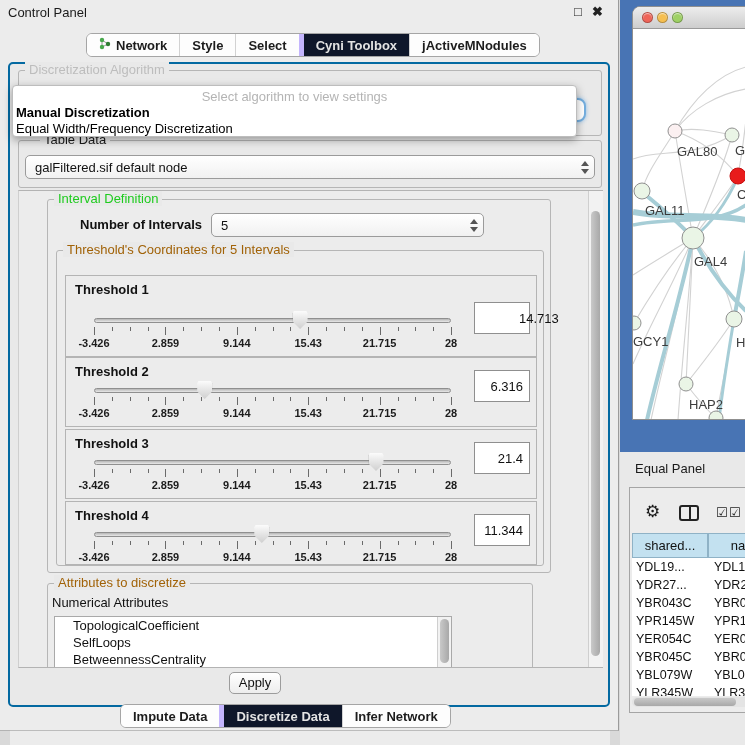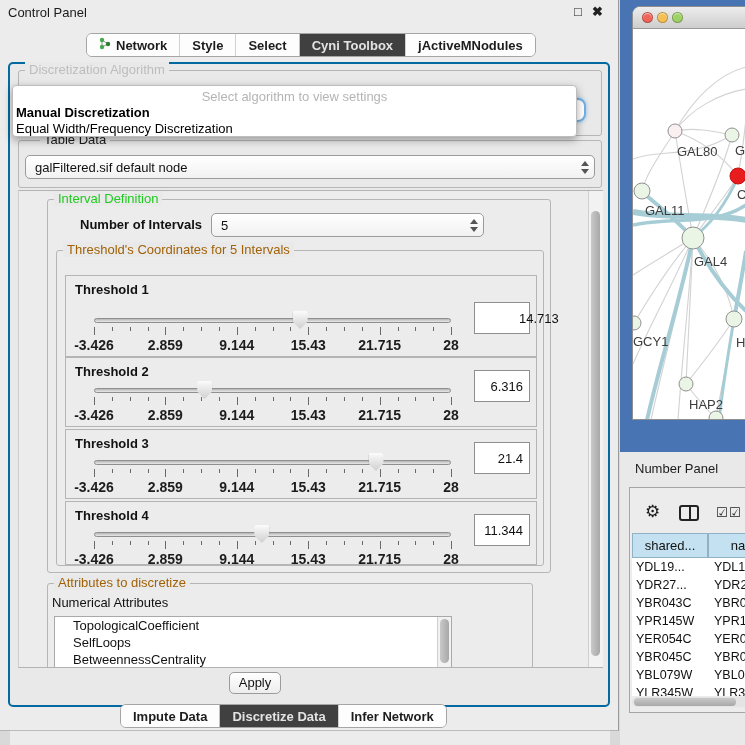--- a/index.html
+++ b/index.html
@@ -7,21 +7,21 @@
   #screen{position:relative;width:745px;height:745px;overflow:hidden;background:#d9d9d9;}
   .abs{position:absolute;}
   
   #cp-window{left:0;top:0;width:619px;height:731px;background:#ececec;border-right:1px solid #9a9a9a;border-bottom:1px solid #b3b3b3;}
   .cp-title{left:8px;top:5px;font-size:13px;color:#1a1a1a;}
   .win-btn{top:4px;font-size:13px;color:#222;cursor:default;line-height:16px;}
   
   .tabbar{display:flex;background:#fdfdfd;border:1px solid #a5a5a5;border-radius:6px;overflow:hidden;height:24px;}
   .tab{display:flex;align-items:center;gap:5px;padding:0 12px;font-size:13px;font-weight:600;color:#1c1c1c;background:#fdfdfd;white-space:nowrap;}
   .tab + .tab{border-left:1px solid #d2d2d2;}
-  .tab.sel{background:#404040;color:#e3e3e3;border-left:1px solid #c4b5fd;}
+  .tab.sel{background:#0f172a;color:#e3e3e3;border-left:5px solid #c4b5fd;}
   
   #outer-panel{left:8px;top:62px;width:602px;height:645px;background:#e9e9e9;border:2px solid #0369a1;border-radius:5px;}
   .group{position:absolute;border:1px solid #b6b6b6;border-radius:3px;}
   .group>.gtitle{position:absolute;top:-9px;left:6px;background:#e9e9e9;padding:0 4px;font-size:13px;white-space:nowrap;}
   .gtitle.dim{color:#bdbdbd;}
   .gtitle.green{color:#1ecb1e;}
   .gtitle.blue{color:#a16207;}
   .gtitle.dark{color:#1a1a1a;margin-left:15px;}
   
   .combo{position:absolute;background:linear-gradient(#ffffff,#f1f1f1);border:1px solid #9b9b9b;border-radius:5px;display:flex;align-items:center;gap:12px;}
@@ -37,21 +37,21 @@
   
   #viewport{left:16px;top:188px;width:585px;height:478px;border-top:1px solid #b3b3b3;border-bottom:1px solid #b3b3b3;border-left:1px solid #cfcfcf;background:#ececec;overflow:hidden;}
   .vscroll{position:absolute;background:#f2f2f2;border-left:1px solid #cfcfcf;}
   .vthumb{position:absolute;left:2px;width:9px;border-radius:5px;background:linear-gradient(90deg,#c9c9c9,#a8a8a8);}
   
   .thr-panel{position:absolute;left:8px;width:472px;border:1px solid #b4b4b4;background:#ececec;}
   .thr-label{position:absolute;left:9px;top:6px;font-size:13px;font-weight:bold;color:#111;}
   .sl-track{position:absolute;height:5px;background:linear-gradient(#b5b5b5,#e9e9e9);border:1px solid #8f8f8f;border-radius:3px;}
   .sl-thumb{position:absolute;width:15px;height:18px;background:linear-gradient(#fbfbfb,#cfcfcf);clip-path:polygon(8% 0,92% 0,100% 12%,100% 58%,50% 100%,0 58%,0 12%);filter:drop-shadow(0 0 1px #7e7e7e);}
   .tick{position:absolute;width:1px;background:#6a6a6a;}
-  .tick-lab{position:absolute;transform:translateX(-50%);font-size:14px;font-weight:bold;color:#1c1c1c;white-space:nowrap;}
+  .tick-lab{position:absolute;transform:translateX(-50%);font-size:11px;font-weight:bold;color:#1c1c1c;white-space:nowrap;}
   .val-box{position:absolute;width:56px;height:32px;background:#fff;border:1px solid #8f8f8f;font-size:13px;color:#111;text-align:right;padding:8px 6px 0 0;}
   
   #attr-list{position:absolute;background:#fff;border:1px solid #a9a9a9;overflow:hidden;}
   .attr-item{font-size:13px;color:#111;padding:1px 0 1px 18px;height:17px;white-space:nowrap;}
   
   #apply-strip{left:9px;top:666px;width:600px;height:40px;background:#ececec;border-top:1px solid #bcbcbc;border-radius:0 0 5px 5px;}
   #apply-btn{left:227px;top:670px;width:52px;height:22px;background:linear-gradient(#ffffff,#ededed);border:1px solid #9c9c9c;border-radius:5px;font-size:13px;color:#111;text-align:center;line-height:20px;}
   
   #desktop-blue{left:620px;top:0;width:125px;height:452px;background:#4874b4;}
   #right-lower{left:620px;top:452px;width:125px;height:293px;background:#e9e9e9;}
@@ -370,21 +370,21 @@
           <text x="102" y="126" class="net-label">G</text>
           <text x="104" y="170" class="net-label">C</text>
           <text x="12" y="186" class="net-label">GAL11</text>
           <text x="61" y="237" class="net-label">GAL4</text>
           <text x="0" y="317" class="net-label">GCY1</text>
           <text x="103" y="318" class="net-label">H</text>
           <text x="56" y="380" class="net-label">HAP2</text>
         </svg></div>
   </div>
 
-  <div class="abs tp-title">Number Panel</div>
+  <div class="abs tp-title">Equal Panel</div>
   <div id="table-box" class="abs">
     <div class="gear" style="left:15px;top:15px;">⚙</div>
     <div class="split-icon" style="left:49px;top:17px;"></div>
     <div class="cbx" style="left:86px;top:17px;">☑</div>
     <div class="cbx" style="left:99px;top:17px;">☑</div>
     <div class="th-cell" style="left:2px;width:76px;">shared...</div>
     <div class="th-cell" style="left:78px;width:60px;">na</div>
     <div id="tbody" class="abs" style="left:2px;top:70px;width:126px;height:138px;overflow:hidden;background:#fff;">
         <div class="trow" style="top: 0px;">
           <span style="left: 4px; top: 2px;">YDL19...</span>

